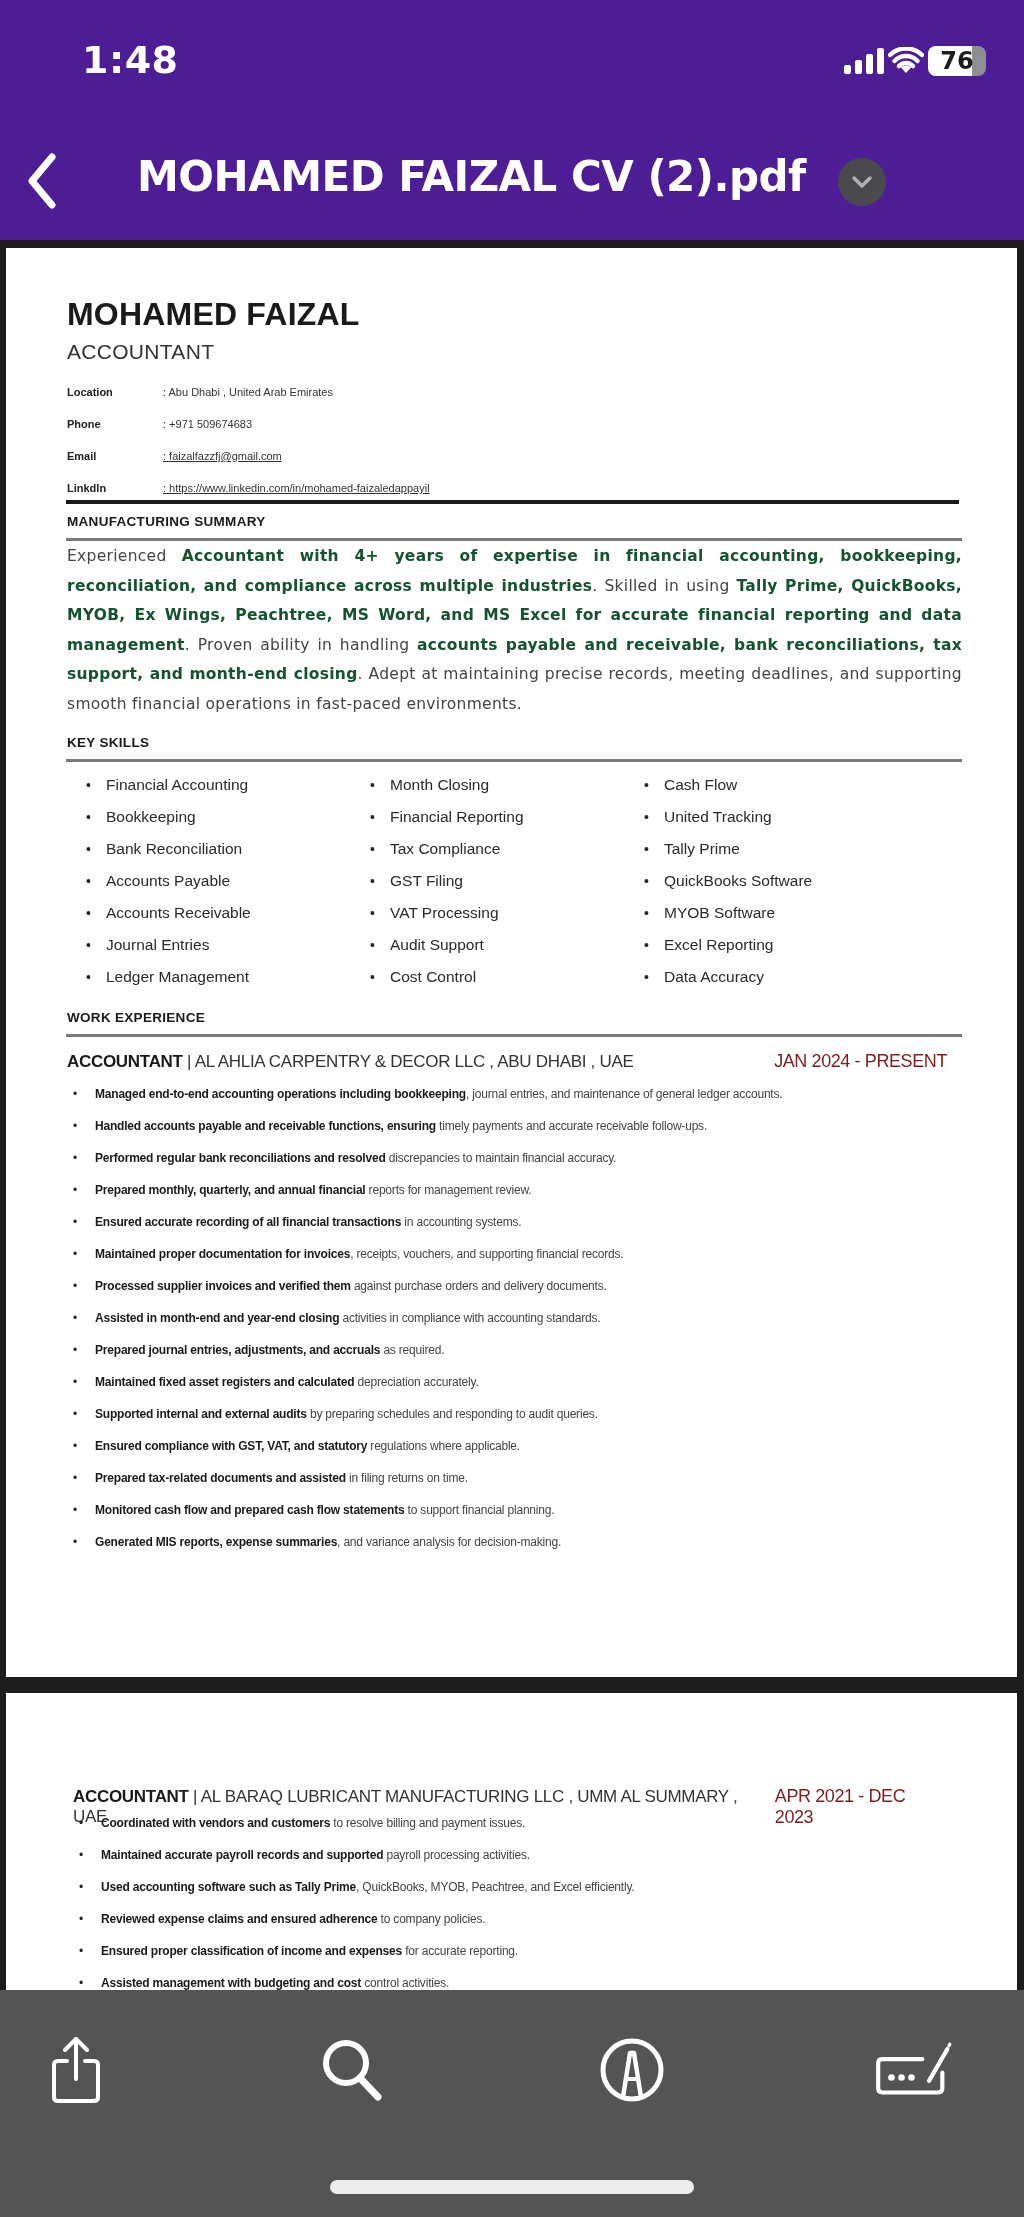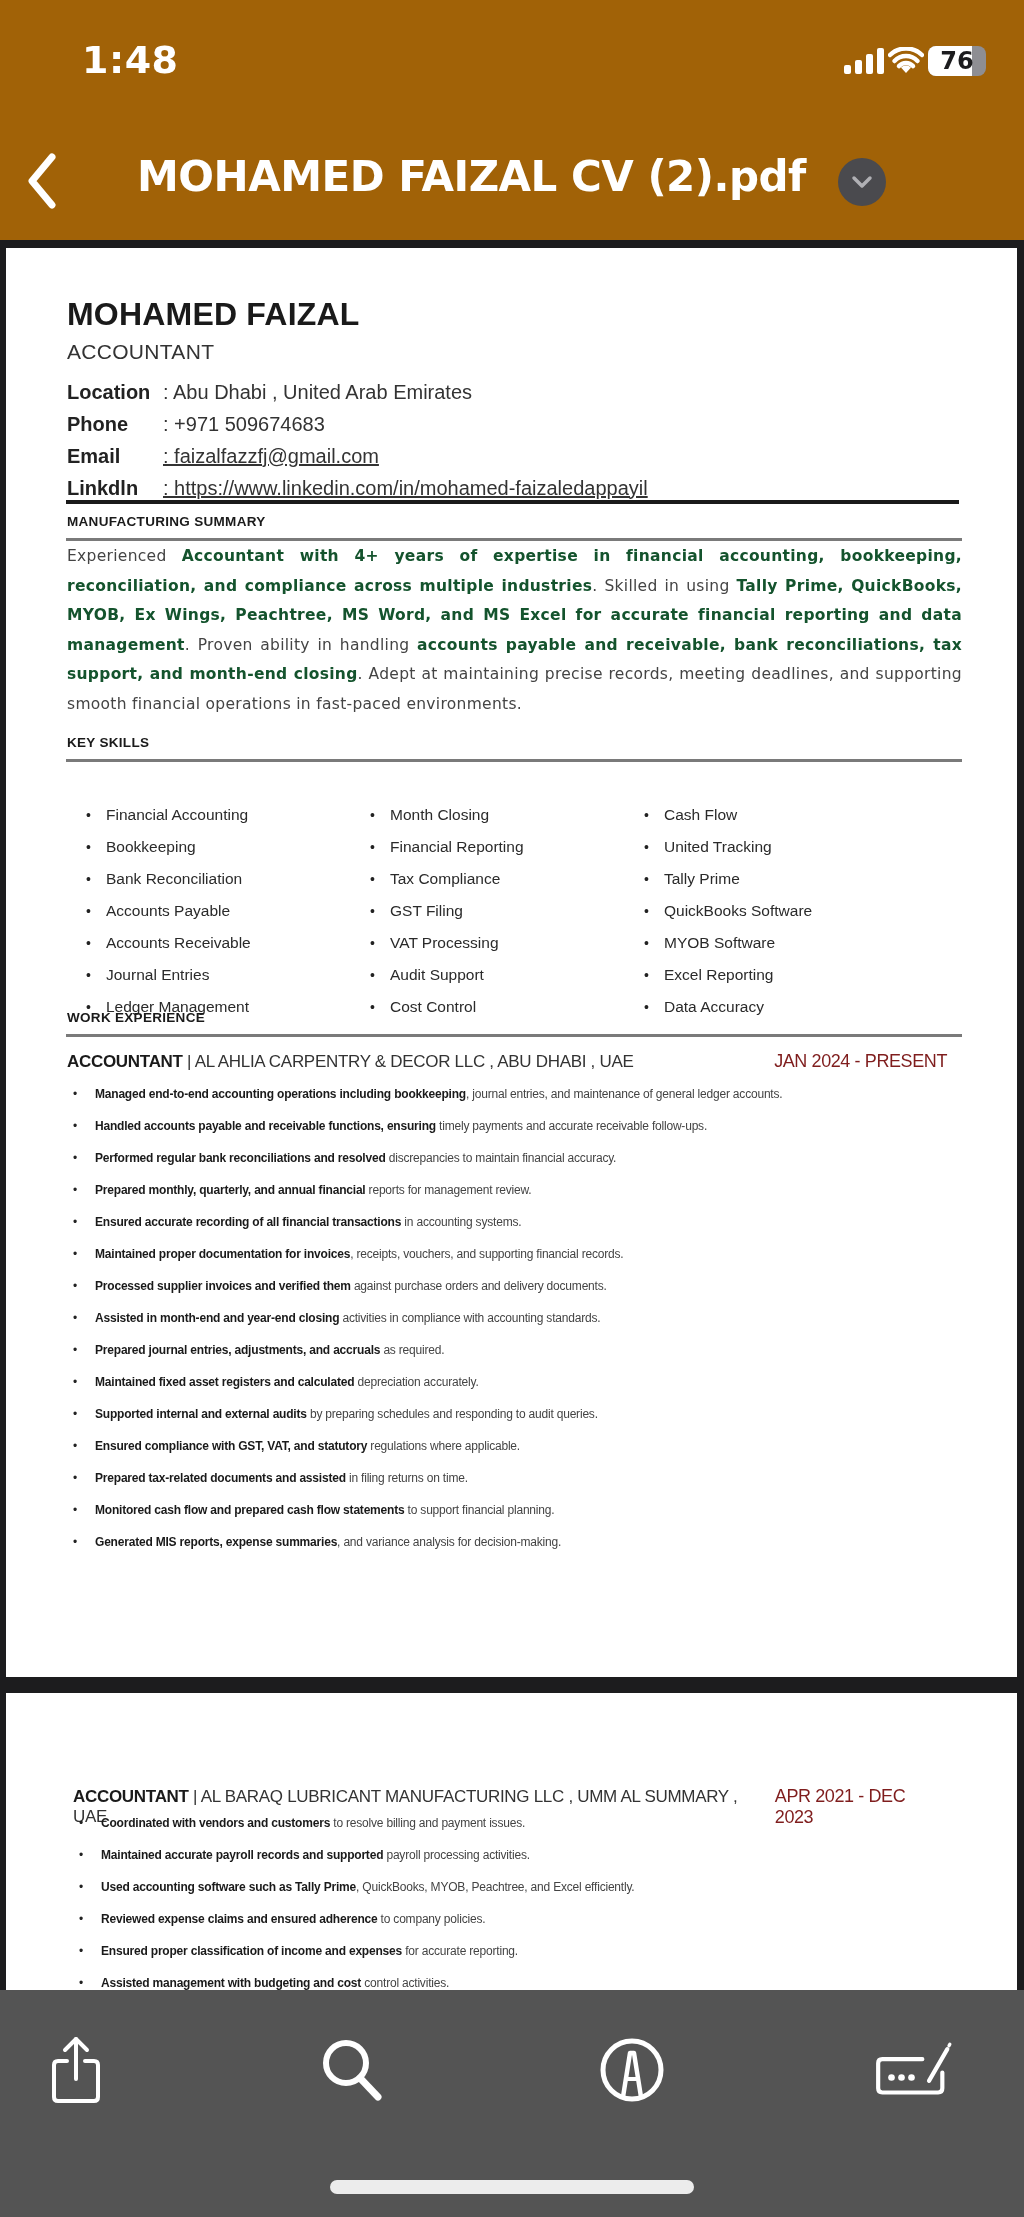--- a/index.html
+++ b/index.html
@@ -1,20 +1,20 @@
 <!DOCTYPE html>
 <html><head>
 <meta charset="utf-8">
 <style>
   * { box-sizing: border-box; margin: 0; padding: 0; }
   html, body { width: 1024px; height: 2217px; background: #1c1c1e; overflow: hidden; }
   body { position: relative; font-family: "Liberation Sans", sans-serif; color: #222; }
 
   
-  .topbar { position: absolute; left: 0; top: 0; width: 1024px; height: 240px; background: #a16207; }
+  .topbar { position: absolute; left: 0; top: 0; width: 1024px; height: 240px; background: #4c1d95; }
   .time { position: absolute; left: 82px; top: 38px; font: bold 38px "DejaVu Sans", sans-serif; color: #fff; letter-spacing: 0.5px; }
   .status-icons { position: absolute; right: 40px; top: 46px; height: 30px; display: flex; align-items: center; gap: 4px; }
   .signal { display: flex; align-items: flex-end; gap: 4px; height: 26px; }
   .signal span { display: block; width: 7px; background: #fff; border-radius: 2px; }
   .battery { position: relative; width: 58px; height: 30px; border-radius: 8px; background: #8e8e93; overflow: hidden; }
   .battery .fill { position: absolute; left: 0; top: 0; bottom: 0; width: 76%; background: #fff; }
   .battery .pct { position: absolute; inset: 0; display: flex; align-items: center; justify-content: center; font: bold 24px "DejaVu Sans", sans-serif; color: #1c1c1e; }
   .battery-tip { width: 4px; height: 11px; background: #8e8e93; border-radius: 0 3px 3px 0; margin-left: -10px; }
 
   .back-btn { position: absolute; left: 20px; top: 150px; width: 44px; height: 62px; display: flex; align-items: center; justify-content: center; }
@@ -25,33 +25,33 @@
   .page { position: absolute; left: 6px; width: 1011px; background: #fff; }
   .page1 { top: 248px; height: 1429px; }
   .page2 { top: 1693px; height: 297px; }
 
   .cv { position: absolute; left: 0; top: 0; width: 100%; font-family: "Liberation Sans", sans-serif; }
 
   .name { position: absolute; left: 61px; top: 48px; font: bold 32px "Liberation Sans", sans-serif; color: #1a1a1a; letter-spacing: 0.2px; }
   .role { position: absolute; left: 61px; top: 92px; font-size: 21px; color: #333; letter-spacing: 0.3px; }
 
   .contact { position: absolute; left: 61px; top: 128px; }
-  .contact-row { display: flex; height: 32px; align-items: center; font-size: 20px; }
+  .contact-row { display: flex; height: 32px; align-items: center; font-size: 11px; }
   .contact-label { width: 96px; font-weight: bold; color: #222; }
   .contact-value { color: #333; }
   .contact-value.link { text-decoration: underline; }
 
   .rule-thick { position: absolute; left: 60px; width: 893px; height: 4px; background: #1a1a1a; top: 252px; }
   .section-title { position: absolute; left: 61px; font: bold 13.5px "Liberation Sans", sans-serif; color: #1a1a1a; letter-spacing: 0.3px; }
   .rule-grey { position: absolute; left: 60px; width: 896px; height: 3px; background: #7a7a7a; }
 
   .summary { position: absolute; left: 61px; top: 294px; width: 895px; font: 15.5px/29.5px "DejaVu Sans", sans-serif; color: #444; text-align: justify; letter-spacing: 0.3px; }
   .summary b { color: #14532d; }
 
-  .skills { position: absolute; left: 80px; top: 551px; display: flex; }
+  .skills { position: absolute; left: 80px; top: 521px; display: flex; }
   .skill-col { list-style: none; }
   .skill-col li { position: relative; height: 32px; line-height: 32px; font-size: 15.5px; color: #2a2a2a; padding-left: 20px; }
   .skill-col li::before { content: "\2022"; position: absolute; left: 0; top: 0; font-size: 14px; color: #222; }
   .col1 { width: 284px; }
   .col2 { width: 274px; }
   .col3 { width: 250px; }
 
   .job-head { position: absolute; left: 61px; width: 880px; display: flex; justify-content: space-between; align-items: baseline; font-size: 17px; color: #333; letter-spacing: -0.3px; }
   .job-head .pos { font-weight: bold; color: #1a1a1a; }
   .job-head .date { font-weight: normal; font-size: 18px; color: #7f1d1d; letter-spacing: -0.4px; }

